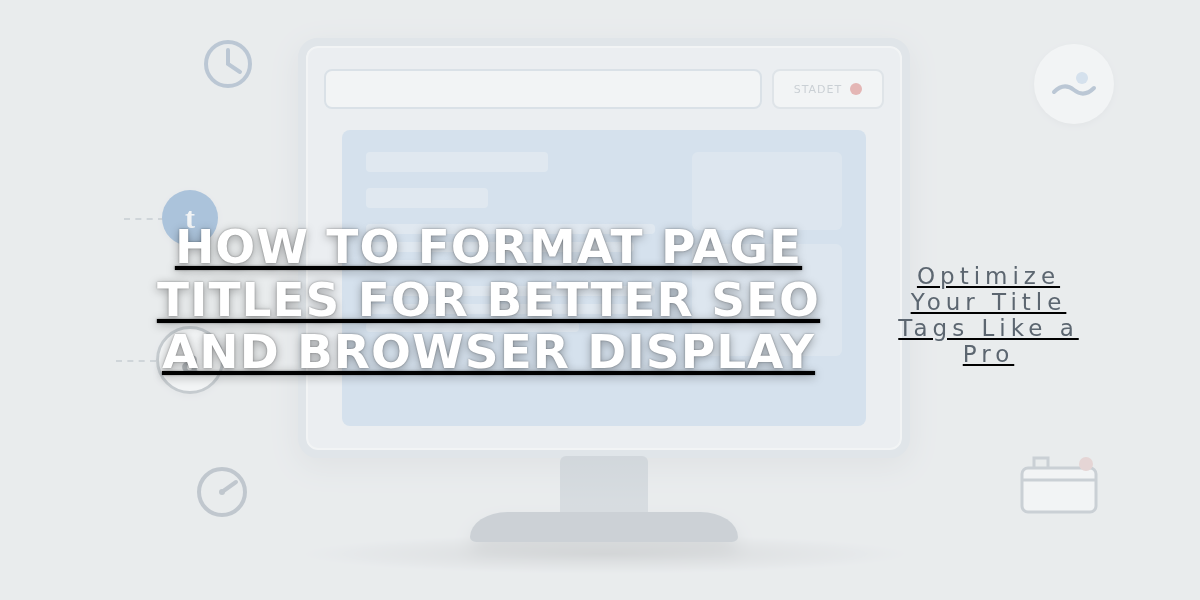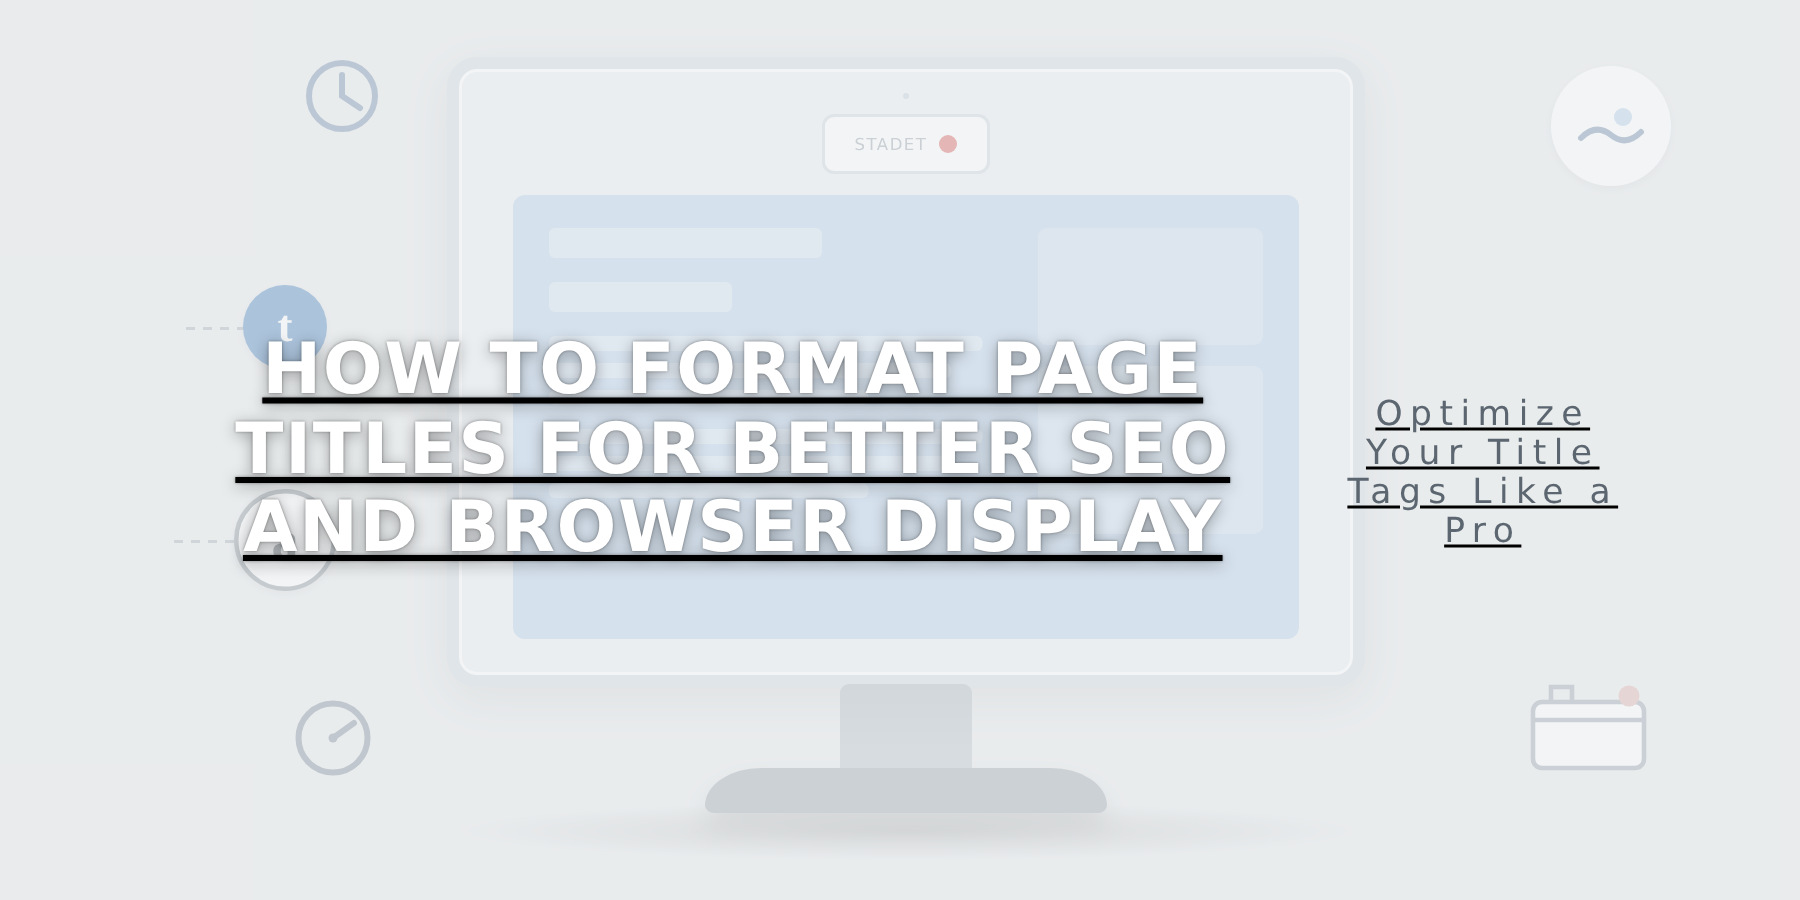--- a/index.html
+++ b/index.html
@@ -78,21 +78,20 @@
 }
 
 
 .browser {
   position: absolute;
   left: 18px; right: 18px; top: 16px;
   height: 54px;
   display: flex;
   gap: 10px;
   align-items: center;
-  flex-direction: column;
 }
 .addr {
   flex: 1;
   height: 40px;
   background: #fff;
   border: 2px solid #B9C7D6;
   border-radius: 8px;
 }
 .pill {
   width: 112px; height: 40px;

